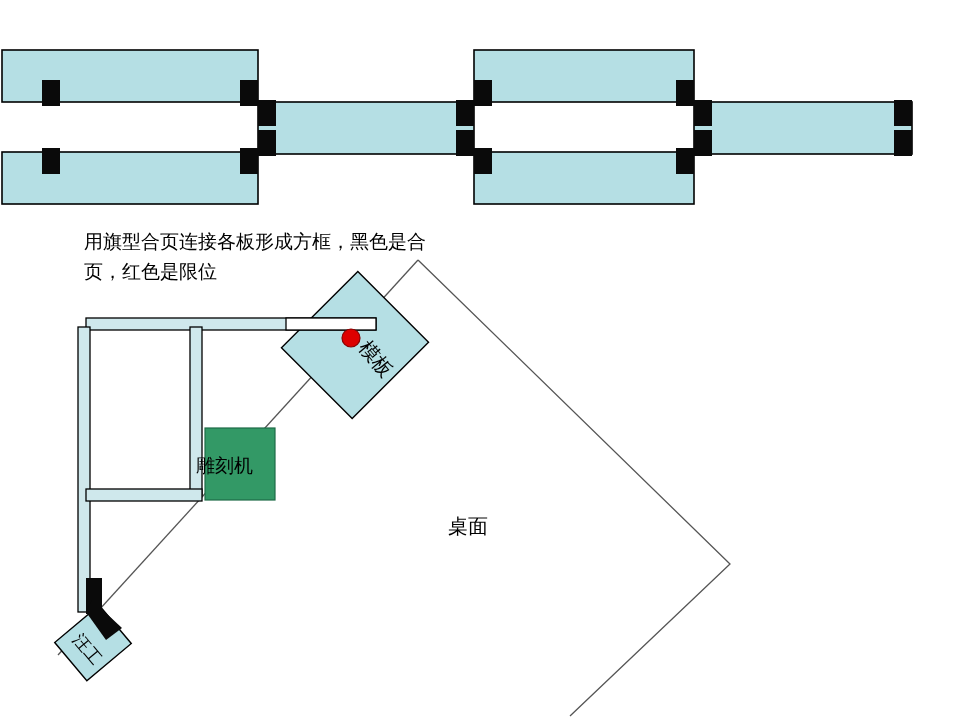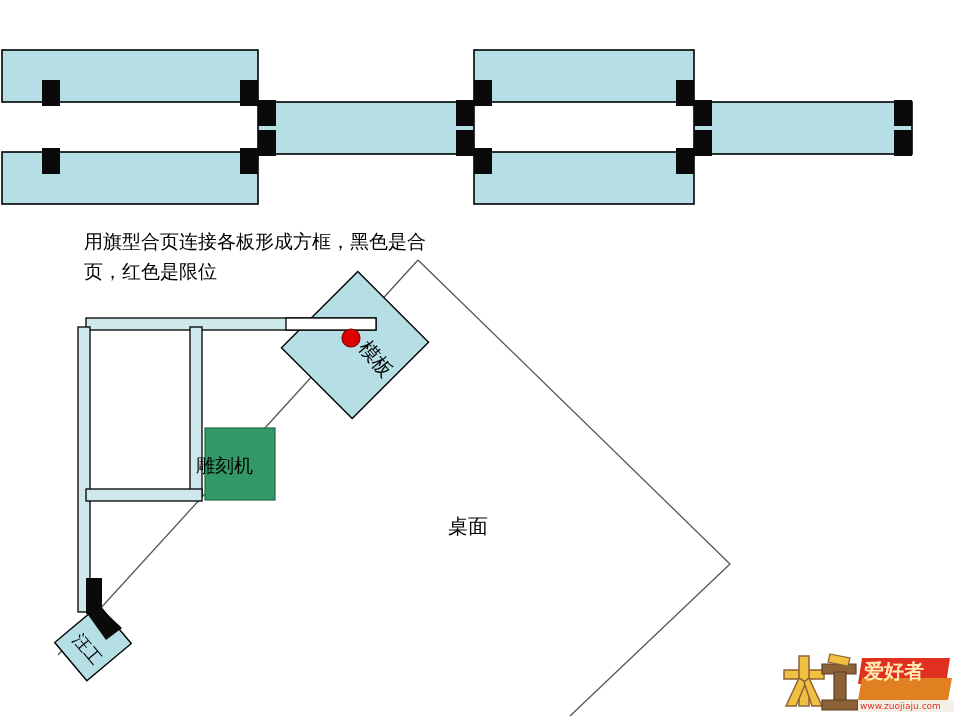--- a/index.html
+++ b/index.html
@@ -111,41 +111,14 @@
     </g>
 
     <text x="196" y="472" font-family="DejaVu Sans, Liberation Sans, sans-serif" font-size="19" fill="#000000">雕刻机</text>
 
     <text x="448" y="533" font-family="DejaVu Sans, Liberation Sans, sans-serif" font-size="20" fill="#000000">桌面</text>
   </svg>
 
   <div class="note-text" style="left:84px; top:226px;">用旗型合页连接各板形成方框，黑色是合</div>
   <div class="note-text" style="left:84px; top:256px;">页，红色是限位</div>
 
-  <div class="logo">
-    <svg width="178" height="66" viewBox="0 0 178 66">
-
-      <g>
-        <path d="M6,22 L46,22 L46,31 L6,31 Z" fill="#f0c040" stroke="#8c6239" stroke-width="1.5"></path>
-        <path d="M21,8 L31,8 L31,58 L21,58 Z" fill="#f0c040" stroke="#8c6239" stroke-width="1.5"></path>
-        <path d="M21,30 L8,58 L18,58 L28,34 Z" fill="#f0c040" stroke="#8c6239" stroke-width="1.5"></path>
-        <path d="M31,30 L44,58 L34,58 L26,34 Z" fill="#f0c040" stroke="#8c6239" stroke-width="1.5"></path>
-      </g>
-
-      <g>
-        <path d="M44,16 L78,16 L78,26 L44,26 Z" fill="#8c6239" stroke="#5d3f23" stroke-width="1.2"></path>
-        <path d="M56,24 L68,24 L68,58 L56,58 Z" fill="#8c6239" stroke="#5d3f23" stroke-width="1.2"></path>
-        <path d="M44,52 L80,52 L80,62 L44,62 Z" fill="#8c6239" stroke="#5d3f23" stroke-width="1.2"></path>
-        <path d="M52,6 L72,10 L70,18 L50,14 Z" fill="#f0c040" stroke="#8c6239" stroke-width="1.2"></path>
-      </g>
-
-      <g>
-        <path d="M84,10 L172,10 L168,36 L80,36 Z" fill="#e03020"></path>
-        <path d="M84,30 L174,30 L170,52 L80,52 Z" fill="#e08020"></path>
-        <text x="86" y="30" font-family="DejaVu Sans, sans-serif" font-size="20" font-weight="bold" fill="#ffe9b0">爱好者</text>
-      </g>
-
-      <rect x="80" y="52" width="96" height="12" fill="#f4f0e8"></rect>
-      <text x="82" y="61" font-family="DejaVu Sans, sans-serif" font-size="9" fill="#e03020">www.zuojiaju.com</text>
-    </svg>
-  </div>
 
 </div>
 
 </body></html>

